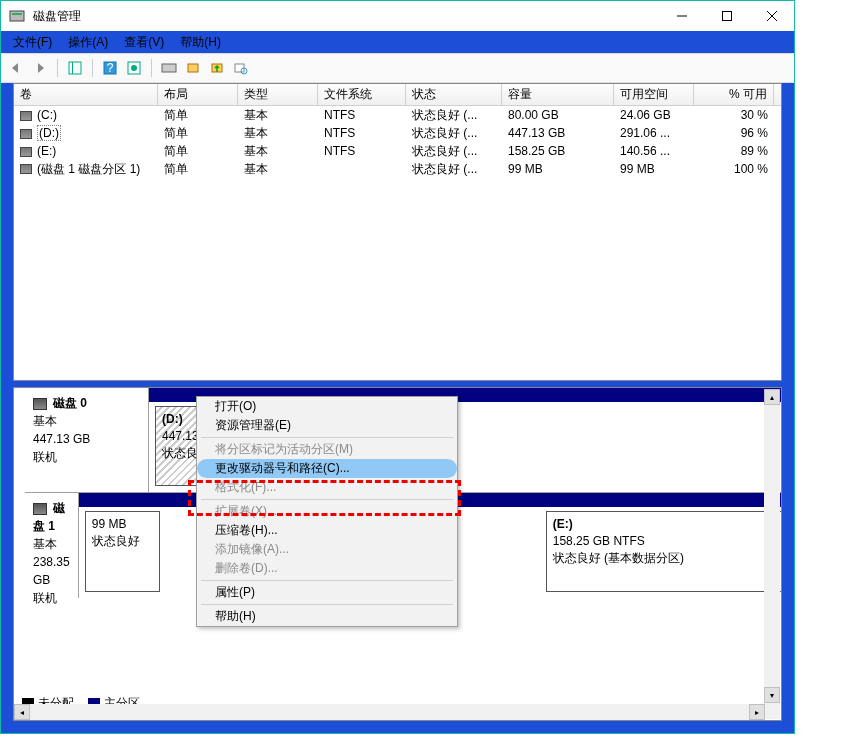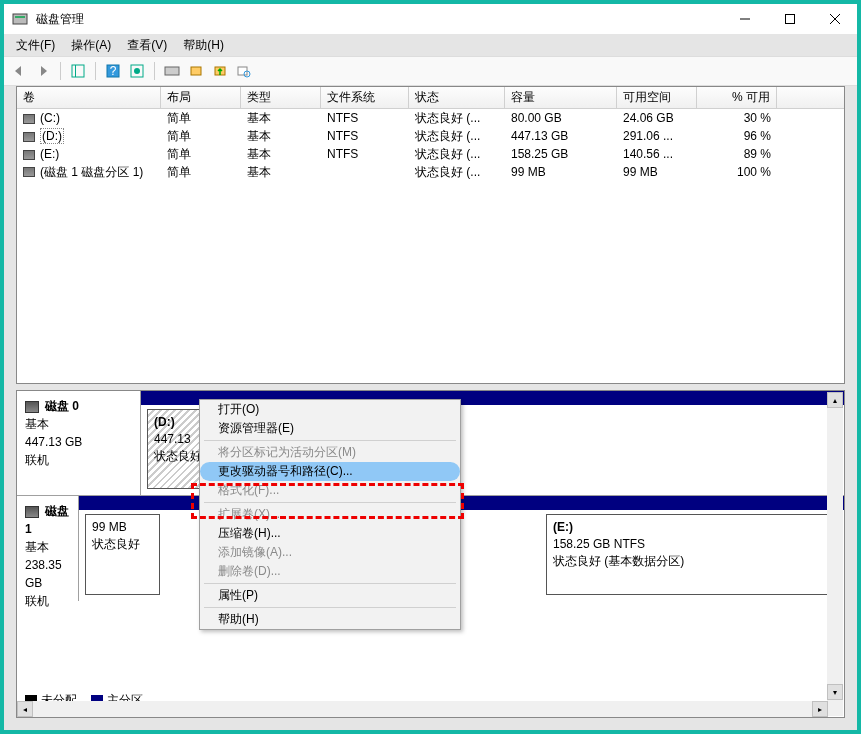--- a/index.html
+++ b/index.html
@@ -1,17 +1,17 @@
 <!DOCTYPE html>
 <html><head>
 <meta charset="utf-8">
 <style>
 * { box-sizing: border-box; margin: 0; padding: 0; font-family: "Segoe UI", "Microsoft YaHei", sans-serif; font-size: 12px; }
 body { background: #fff; width: 865px; height: 738px; position: relative; overflow: hidden; }
-.window { width: 861px; height: 734px; border: 4px solid #14b8a6; position: relative; background: #e5e5e5; }
+.window { width: 795px; height: 734px; border: 1px solid #14b8a6; position: relative; background: #1d4ed8; }
 
 
 .titlebar { height: 30px; display: flex; align-items: center; padding-left: 8px; background: #fff; }
 .titlebar .app-icon { width: 16px; height: 16px; margin-right: 8px; }
 .titlebar .title { flex: 1; font-size: 12px; }
 .winbtns { display: flex; height: 100%; }
 .winbtn { width: 45px; height: 100%; display: flex; align-items: center; justify-content: center; font-size: 14px; }
 .winbtn.close { font-size: 14px; }
 .winbtn svg, .app-icon svg { display: block; }
 
@@ -77,21 +77,21 @@
 
 .redbox{ position:absolute; left:187px; top:479px; width:273px; height:36px; border:3px dashed #e00; z-index:30; pointer-events:none;}
 
 
 .vscroll{ position:absolute; right:0; top:0; bottom:0; width:16px; background:#f0f0f0; }
 .vscroll .arrow{ height:16px; background:#e0e0e0; border:1px solid #c0c0c0; display:flex; align-items:center; justify-content:center; font-size:8px;}
 .lower .vscroll{ right:1px; top:1px; bottom:1px;}
 .hscroll{ position:absolute; left:0; right:16px; bottom:0; height:16px; background:#f0f0f0; display:flex;}
 .hscroll .arrow{ width:16px; background:#e0e0e0; border:1px solid #c0c0c0; display:flex; align-items:center; justify-content:center; font-size:8px;}
 .lower{ padding-bottom:0;}
-.lower-inner{flex:1; overflow:hidden; position:relative;}
+.lower-inner{flex:1; overflow:hidden; position:relative;margin-left:11px;}
 </style>
 </head>
 <body>
 <div class="window">
 
   <div class="titlebar">
     <span class="app-icon">
       <svg width="16" height="16">
           <rect x="1" y="3" width="14" height="10" fill="#bbb" stroke="#444"></rect>
           <rect x="3" y="5" width="10" height="2" fill="#3a6"></rect>

